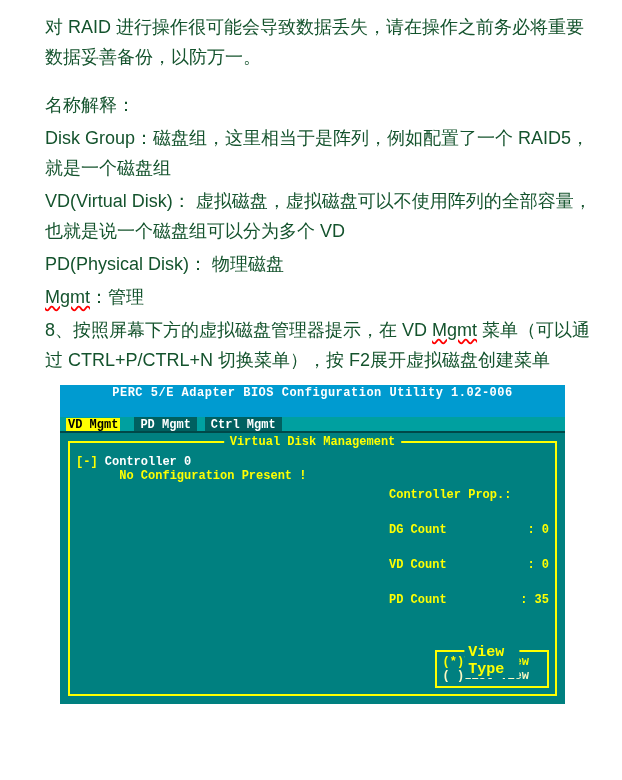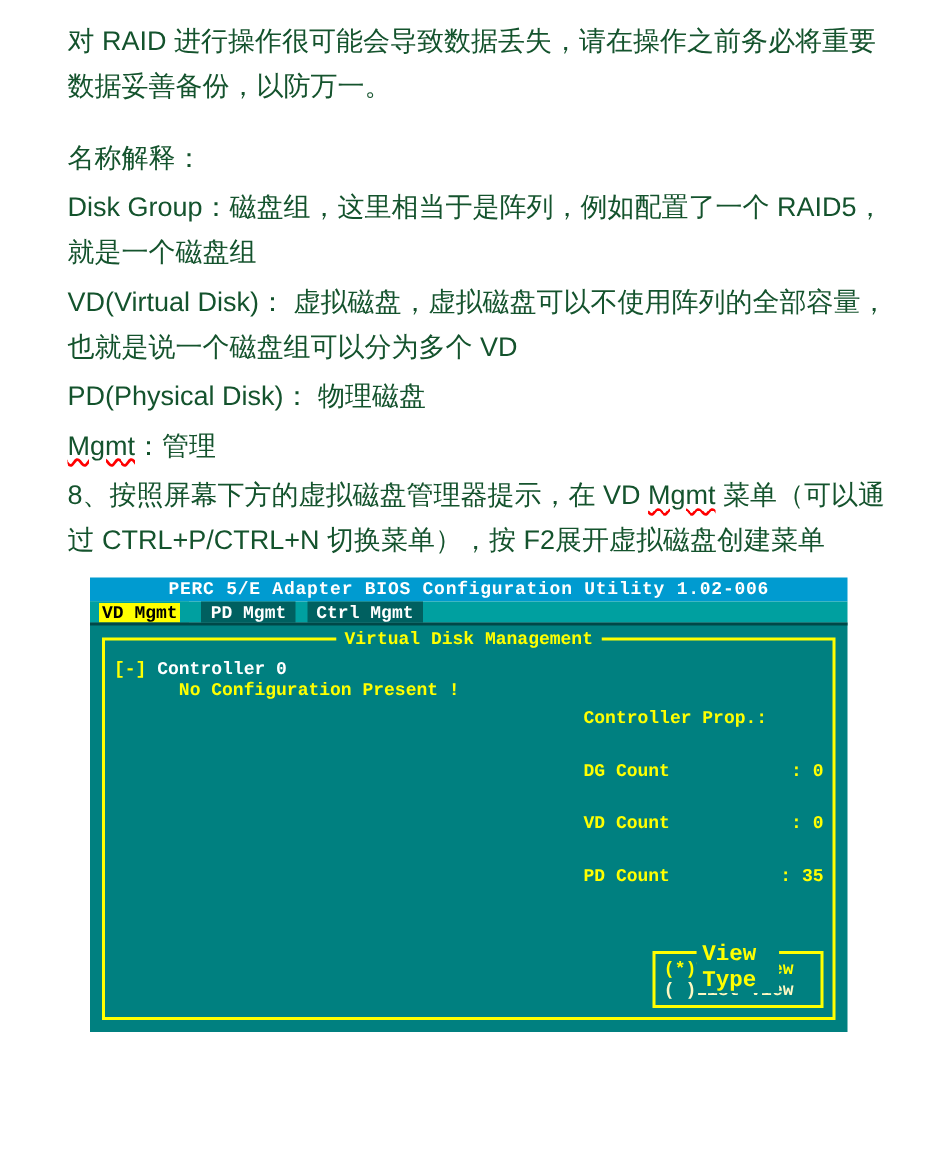--- a/index.html
+++ b/index.html
@@ -4,21 +4,21 @@
 <style>
   * { margin:0; padding:0; box-sizing:border-box; }
   body { background:#fff; font-family:"Microsoft YaHei",Arial,sans-serif; width:622px; }
   .doc { padding:12px 30px 0 45px; }
   .p { font-size:18px; color:#14532d; line-height:30px; margin-bottom:3px; }
   .spaced { margin-top:18px; }
   .ul { text-decoration: underline wavy red; text-underline-offset:2px; }
 
   .bios-wrap { margin:10px 0 0 60px; }
   .bios { width:505px; font-family:"Courier New",monospace; font-size:12px; font-weight:bold; }
-  .tbar { background:#009bd0; color:#fff; height:16px; line-height:16px; text-align:center; letter-spacing:.5px; }
+  .tbar { background:#009bd0; color:#fff; height:32px; line-height:16px; text-align:center; letter-spacing:.5px; }
   .tabs { background:#00a0a0; height:14px; line-height:16px; color:#fff; display:flex; }
   .tab { background:#006060; padding:0 6px; margin-right:8px; }
   .tab.selected { background:#00a0a0; }
   .tab.selected .tabtext { background:#ffff00; color:#000; padding:0 2px; }
 
   .canvas { background:#008080; height:273px; border-top:2px solid #004848; position:relative; }
   .frame { position:absolute; border:2px double #ffff00; top:8px; left:8px; right:8px; bottom:8px; }
   .frame-title { position:absolute; top:-8px; left:50%; transform:translateX(-50%); background:#008080; padding:0 6px; color:#ffff00; font-weight:bold; }
   .tree { position:absolute; left:6px; top:12px; color:#ffff00; }
   .tree-row { white-space:pre; }

